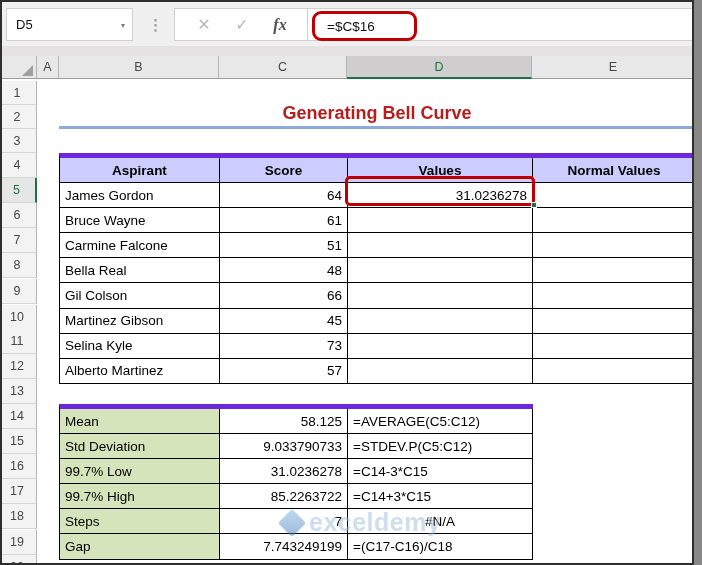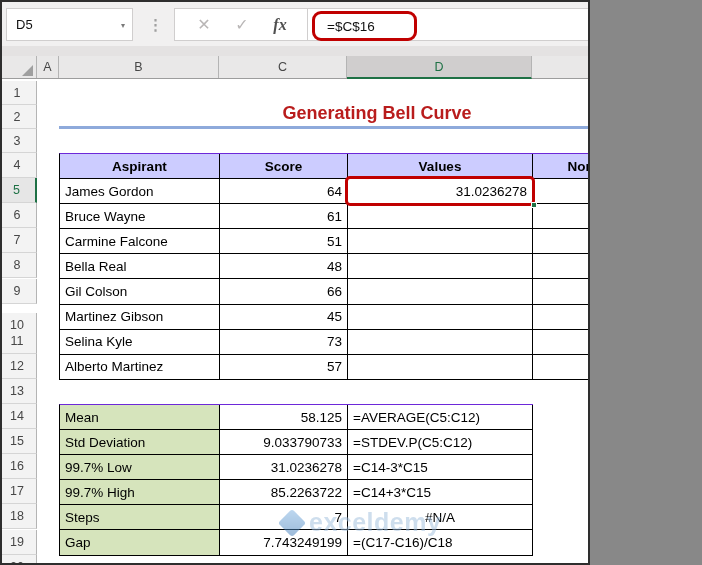--- a/index.html
+++ b/index.html
@@ -1,18 +1,18 @@
 <!DOCTYPE html>
 <html><head>
 <meta charset="utf-8">
 <style>
   * { margin:0; padding:0; box-sizing:border-box; }
   body { background:#888; font-family:"Liberation Sans", sans-serif; }
   .screenshot {
-    position:relative; width:590px; height:565px;
+    position:relative; width:694px; height:565px;
     border:2px solid #2e2e2e; background:#fff; overflow:hidden;
     font-family:"Liberation Sans", sans-serif;
   }
   
   .top-strip { position:absolute; left:0; top:0; width:698px; height:44px; background:#f1f0f0; }
   .name-box {
     position:absolute; left:4px; top:6px; width:127px; height:33px;
     background:#fff; border:1px solid #d0cece; display:flex; align-items:center;
     padding-left:9px; font-size:13px; color:#111;
   }
@@ -52,21 +52,21 @@
   .row-h { position:absolute; left:0; width:35px; background:#f3f3f3;
     border-right:1px solid #b4b4b4; border-bottom:1px solid #d5d5d5;
     display:flex; align-items:center; justify-content:center; padding-right:4px;
     font-size:12.5px; color:#474747; }
   .row-h.sel { background:#e6e6e6; border-right:2px solid #1e7145; color:#1e7145; }
   
   .sheet-title { position:absolute; left:57px; top:99px; width:636px; height:28px;
     border-bottom:3px solid #8eaadb; display:flex; align-items:flex-end; justify-content:center;
     font-size:18px; font-weight:bold; color:#b91c1c; padding-bottom:2px; }
   
-  .grid-table { position:absolute; border-top:1px solid #6d28d9; border-left:1px solid #000;
+  .grid-table { position:absolute; border-top:5px solid #6d28d9; border-left:1px solid #000;
     display:grid; background:#fff; }
   .upper-table { left:57px; top:151px; grid-template-columns:160px 128px 185px 163px;
     grid-auto-rows:25.1px; }
   .stats-table { left:57px; top:402px; grid-template-columns:160px 128px 185px;
     grid-auto-rows:25.1px; }
   .cell { border-right:1px solid #000; border-bottom:1px solid #000;
     display:flex; align-items:center; font-size:13.5px; color:#000; overflow:hidden; }
   .cell.hdr { background:#ccccff; font-weight:bold; justify-content:center; }
   .cell.left { padding-left:5px; }
   .cell.right { justify-content:flex-end; padding-right:5px; }
@@ -120,21 +120,21 @@
 
   <div class="row-h" style="top:79px;height:24px;">1</div>
   <div class="row-h" style="top:103px;height:24px;">2</div>
   <div class="row-h" style="top:127px;height:24px;">3</div>
   <div class="row-h" style="top:151px;height:25.1px;">4</div>
   <div class="row-h sel" style="top:176.1px;height:25.1px;">5</div>
   <div class="row-h" style="top:201.2px;height:25.1px;">6</div>
   <div class="row-h" style="top:226.3px;height:25.1px;">7</div>
   <div class="row-h" style="top:251.4px;height:25.1px;">8</div>
   <div class="row-h" style="top:276.5px;height:25.1px;">9</div>
-  <div class="row-h" style="top:311px;height:25.1px;">10</div>
+  <div class="row-h" style="top:303px;height:25.1px;">10</div>
   <div class="row-h" style="top:326.7px;height:25.1px;">11</div>
   <div class="row-h" style="top:351.8px;height:25.1px;">12</div>
   <div class="row-h" style="top:376.9px;height:25.1px;">13</div>
   <div class="row-h" style="top:402px;height:25.1px;">14</div>
   <div class="row-h" style="top:427.1px;height:25.1px;">15</div>
   <div class="row-h" style="top:452.2px;height:25.1px;">16</div>
   <div class="row-h" style="top:477.3px;height:25.1px;">17</div>
   <div class="row-h" style="top:502.4px;height:25.1px;">18</div>
   <div class="row-h" style="top:527.5px;height:25.1px;">19</div>
   <div class="row-h" style="top:552.6px;height:25.1px;">20</div>

